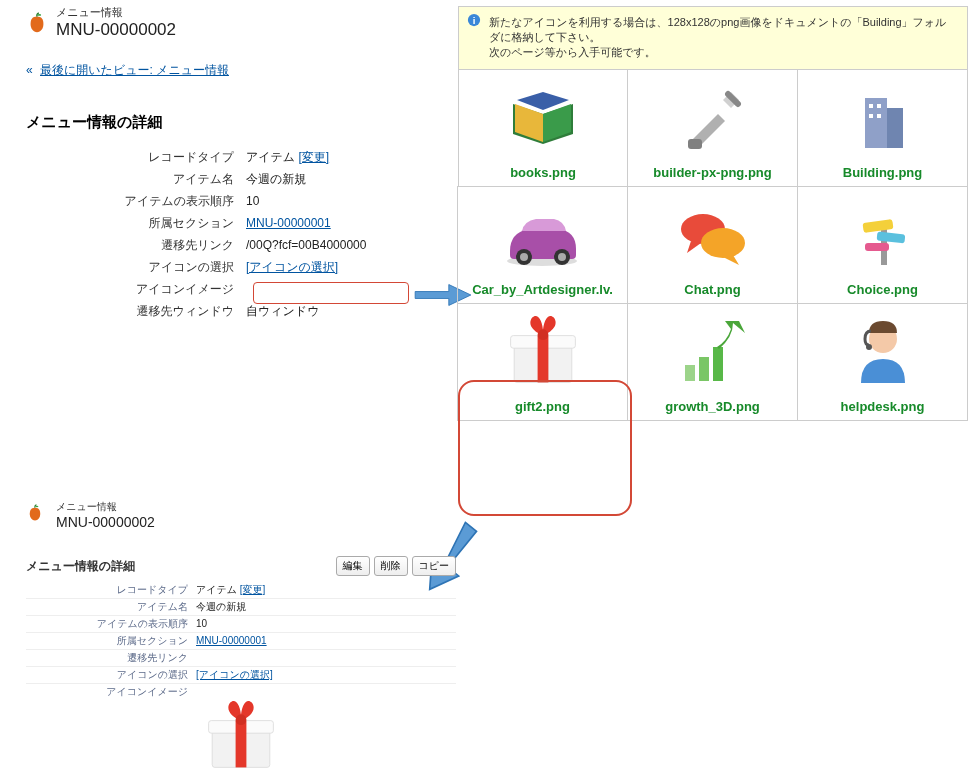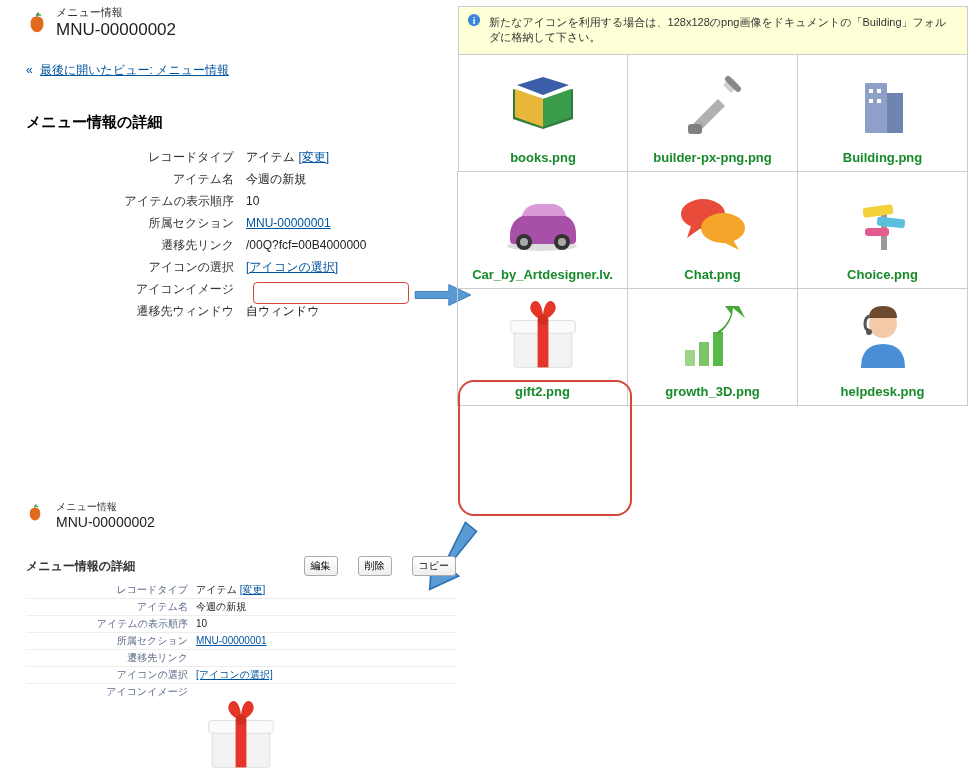--- a/index.html
+++ b/index.html
@@ -44,21 +44,21 @@
   .icon-label { color: #178a2a; font-weight: bold; font-size: 13px; text-align: center; }
 
   .selected-highlight { position: absolute; border: 2px solid #d34836; border-radius: 16px; pointer-events: none; }
 
   
   .bottom-panel { position: absolute; left: 26px; top: 500px; width: 430px; }
   .bottom-panel .menu-header .t2 { font-size: 14px; }
   .bottom-panel .menu-header-text .t1 { font-size: 10px; }
   .bottom-section-header { margin-top: 26px; display: flex; align-items: center; justify-content: space-between; }
   .bottom-section-header h2 { font-size: 12px; font-weight: bold; }
-  .btn-row { display: flex; gap: 20px; }
+  .btn-row { display: flex; gap: 4px; }
   .mini-btn { border: 1px solid #aaa; background: linear-gradient(#fff,#eee); font-size: 10px; padding: 2px 6px; border-radius: 3px; cursor: pointer; }
 
   .bottom-detail-table { margin-top: 6px; font-size: 10px; }
   .bottom-row { display: flex; min-height: 16px; line-height: 16px; border-bottom: 1px solid #eee; }
   .bottom-label { width: 170px; text-align: right; padding-right: 8px; color: #5d6b8a; }
   .bottom-value { flex: 1; color: #222; white-space: nowrap; overflow: hidden; }
   .bottom-value a { color: #0154a0; text-decoration: underline; }
   .bottom-icon-cell { padding: 6px 0; display:flex; align-items:center; justify-content:flex-start; }
 
 </style>
@@ -155,20 +155,21 @@
 
 <div class="right-panel">
   <div class="info-box">
     <span class="info-icon">
       <svg width="14" height="14" viewBox="0 0 16 16">
           <circle cx="8" cy="8" r="7" fill="#3a87d8"></circle>
           <text x="8" y="12" text-anchor="middle" fill="#fff" font-size="11" font-family="Arial" font-weight="bold">i</text>
         </svg>
     </span>
     <div>新たなアイコンを利用する場合は、128x128のpng画像をドキュメントの「Building」フォルダに格納して下さい。</div>
+    <div>次のページ等から入手可能です。</div>
   </div>
 
   <div class="icon-grid">
 
     <div class="icon-cell">
       <div class="icon-img">
         <svg width="80" height="70" viewBox="0 0 80 70">
             <path d="M10 50 L40 60 L70 50 L70 20 L40 30 L10 20 Z" fill="#2f7d3a"></path>
             <path d="M12 20 L40 30 L40 58 L12 48 Z" fill="#e8b73a"></path>
             <path d="M40 30 L68 20 L68 48 L40 58 Z" fill="#3a9b4a"></path>

